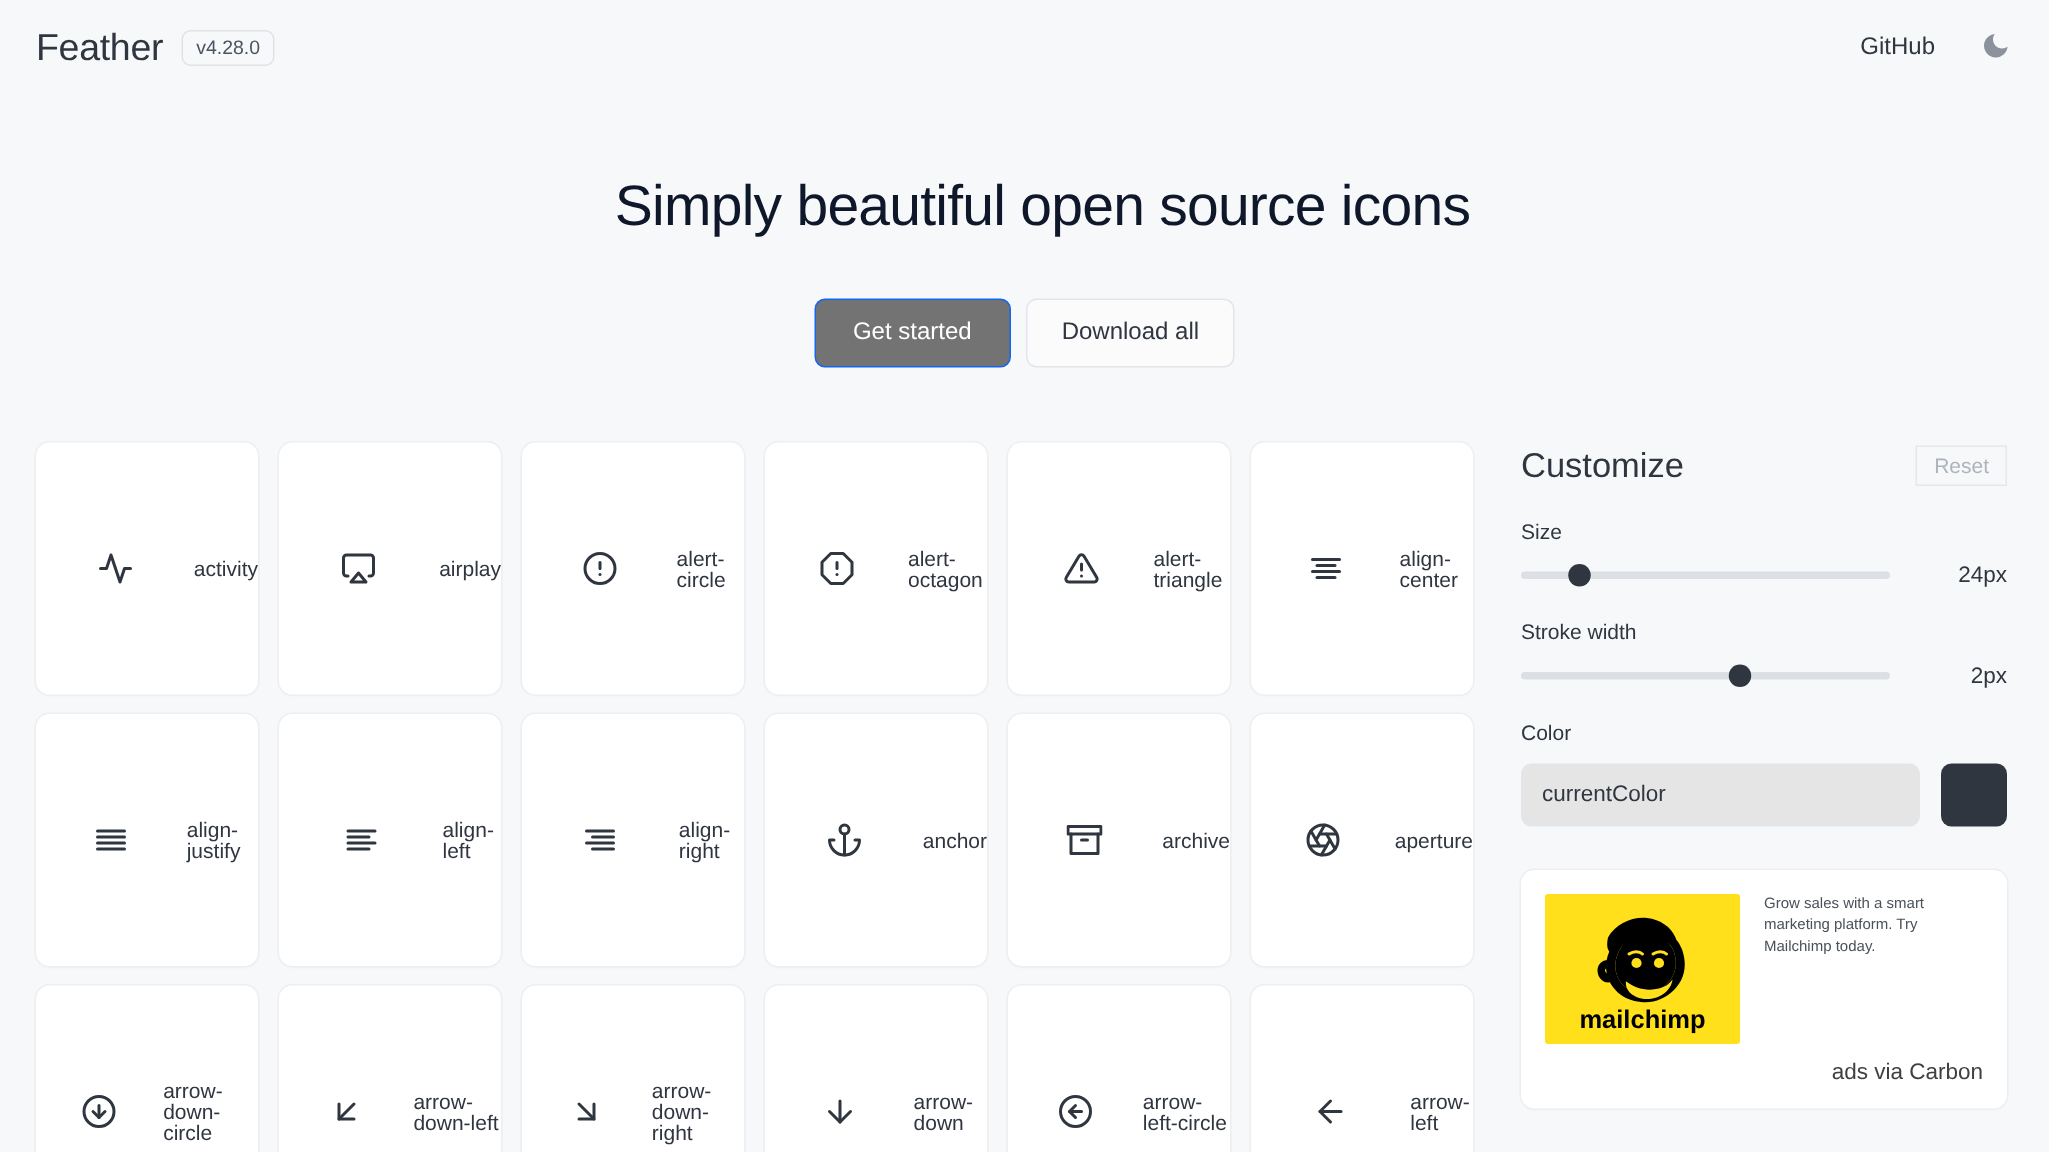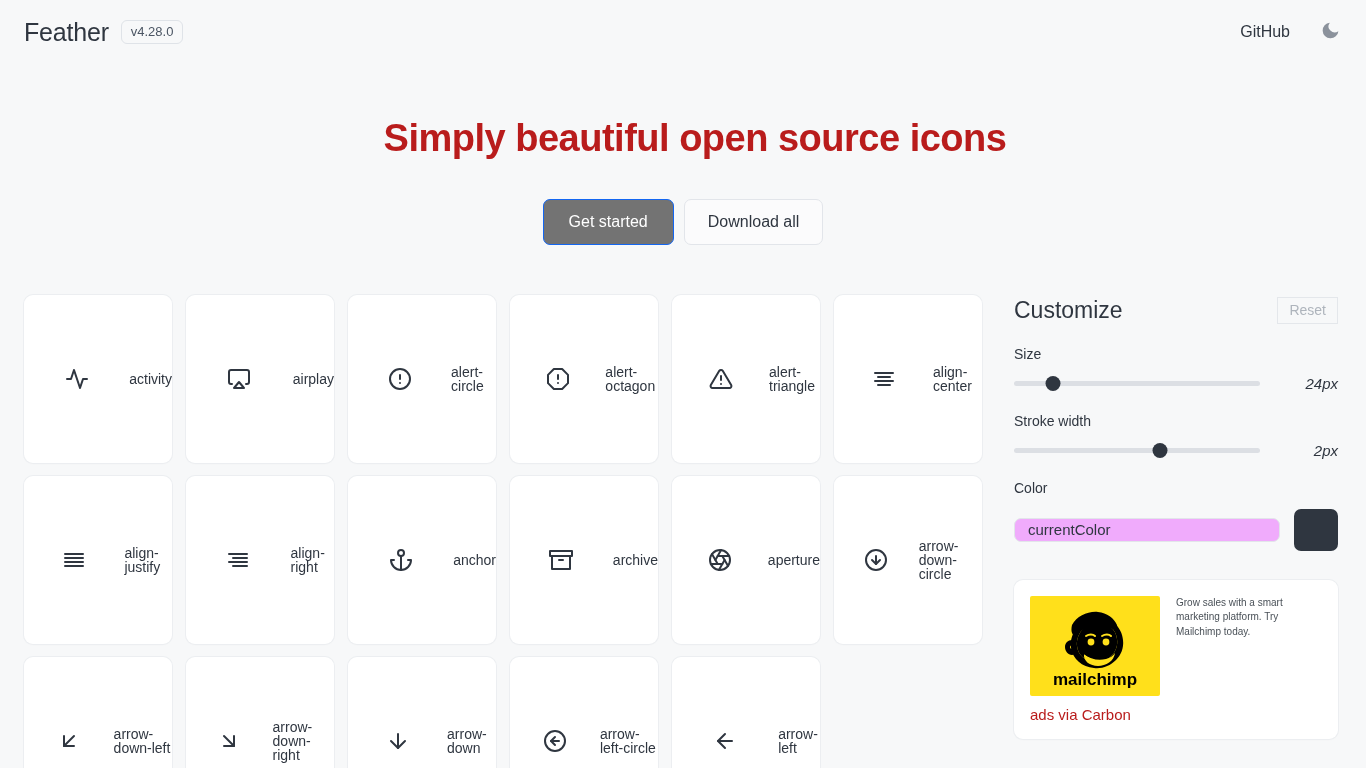--- a/index.html
+++ b/index.html
@@ -64,22 +64,22 @@
     border: none;
   }
 
   
   .hero {
     text-align: center;
     padding-top: 52px;
   }
   .hero-title {
     font-size: 38px;
-    font-weight: 700;
-    color: #b91c1c;
+    font-weight: 400;
+    color: #0f172a;
     letter-spacing: -0.5px;
     line-height: 1.2;
     padding-left: 24px;
   }
   .hero-actions {
     margin-top: 37px;
     display: flex;
     justify-content: center;
     gap: 10px;
   }
@@ -187,21 +187,20 @@
     font-size: 14px;
     color: #2f3640;
     display: block;
     margin-bottom: 13px;
   }
   .slider-row {
     display: flex;
     align-items: center;
     gap: 12px;
     margin-bottom: 20px;
-    font-style: italic;
   }
   .slider {
     position: relative;
     height: 18px;
     flex: 1 1 auto;
     display: flex;
     align-items: center;
     cursor: pointer;
   }
   .slider .track {
@@ -225,24 +224,24 @@
     font-size: 15px;
     color: #2f3640;
   }
   .color-row {
     display: flex;
     align-items: center;
     gap: 14px;
   }
   .color-input {
     flex: 1 1 auto;
-    height: 24px;
+    height: 42px;
     border-radius: 7px;
     border: 1px solid #e2e5ea;
-    background: #f0abfc;
+    background: #e5e5e5;
     font-family: inherit;
     font-size: 15px;
     color: #2f3640;
     padding: 0 13px;
     outline: none;
   }
   .color-swatch {
     width: 44px;
     height: 42px;
     border-radius: 7px;
@@ -275,22 +274,23 @@
   .carbon-text {
     flex: 1 1 120px;
     font-size: 10px;
     line-height: 1.47;
     color: #4a5158;
     text-decoration: none;
     cursor: pointer;
   }
   .carbon-poweredby {
     width: 100%;
+    text-align: right;
     font-size: 15px;
-    color: #b91c1c;
+    color: #404040;
     text-decoration: none;
     margin-top: -6px;
     cursor: pointer;
   }
 </style>
 </head>
 <body>
 
 <header class="site-header">
   <div class="brand">
@@ -385,20 +385,31 @@
             <line x1="21" y1="6" x2="3" y2="6"></line>
             <line x1="21" y1="14" x2="3" y2="14"></line>
             <line x1="21" y1="18" x2="3" y2="18"></line>
           </svg>
         </div>
         <div class="icon-label">align-justify</div>
       </div>
       <div class="icon-card">
         <div class="glyph">
           <svg viewBox="0 0 24 24">
+            <line x1="17" y1="10" x2="3" y2="10"></line>
+            <line x1="21" y1="6" x2="3" y2="6"></line>
+            <line x1="21" y1="14" x2="3" y2="14"></line>
+            <line x1="17" y1="18" x2="3" y2="18"></line>
+          </svg>
+        </div>
+        <div class="icon-label">align-left</div>
+      </div>
+      <div class="icon-card">
+        <div class="glyph">
+          <svg viewBox="0 0 24 24">
             <line x1="21" y1="10" x2="7" y2="10"></line>
             <line x1="21" y1="6" x2="3" y2="6"></line>
             <line x1="21" y1="14" x2="3" y2="14"></line>
             <line x1="21" y1="18" x2="7" y2="18"></line>
           </svg>
         </div>
         <div class="icon-label">align-right</div>
       </div>
       <div class="icon-card">
         <div class="glyph">

